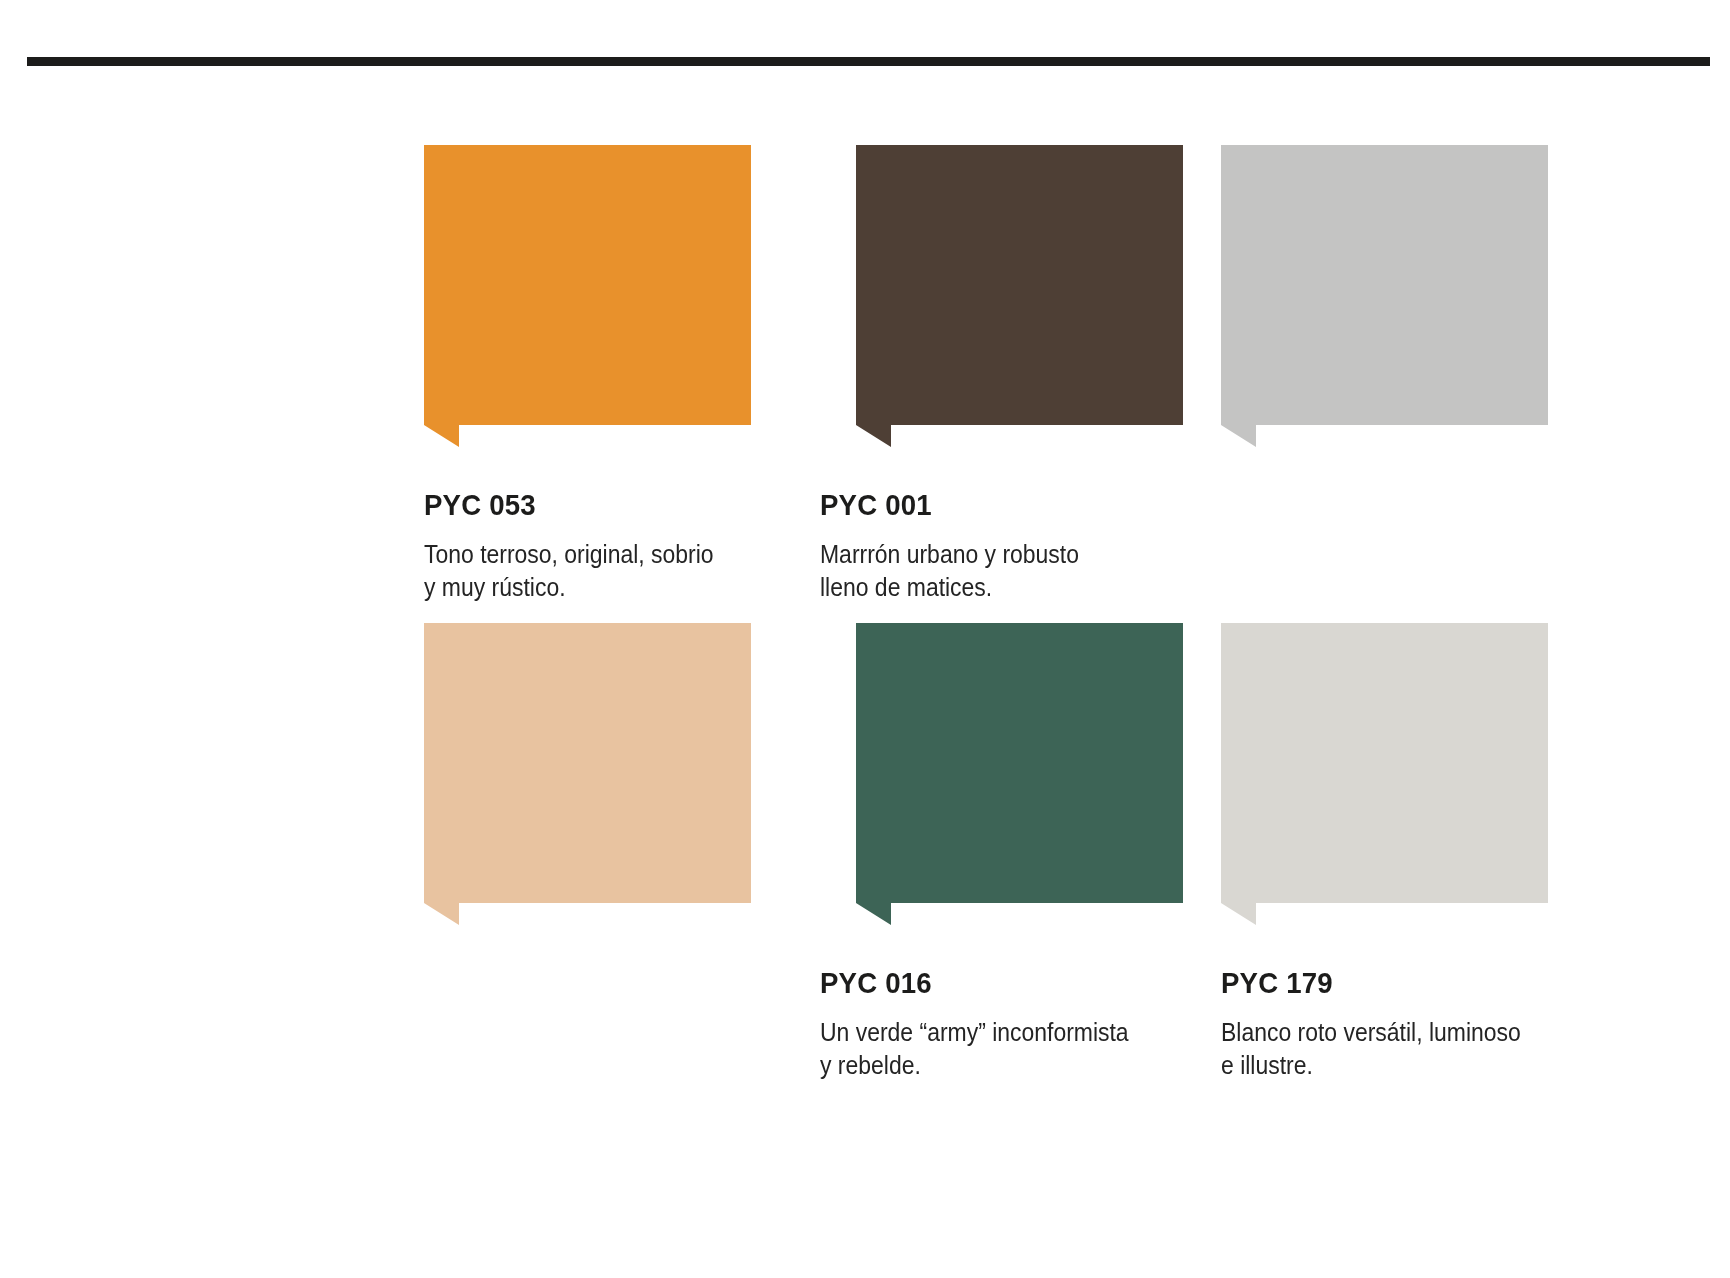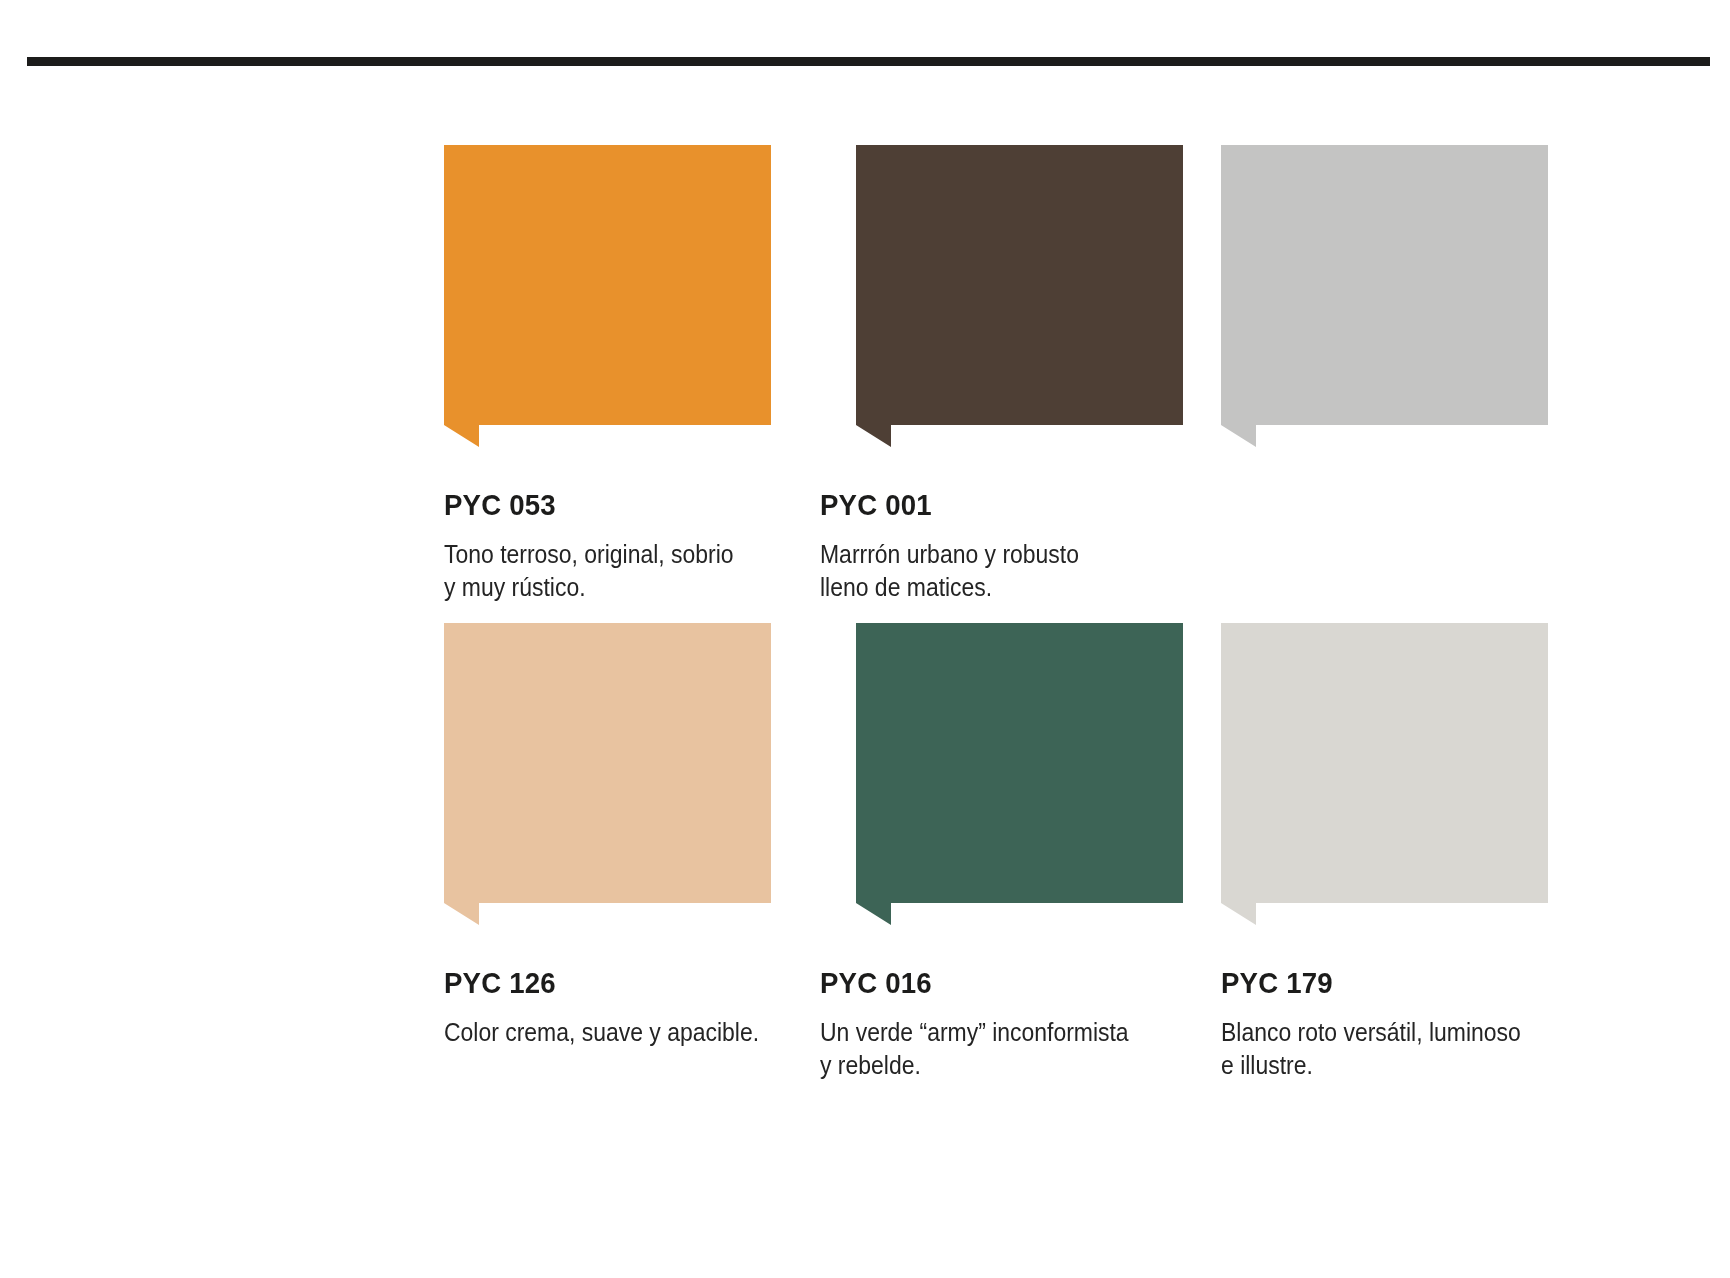--- a/index.html
+++ b/index.html
@@ -41,21 +41,21 @@
     width: 1730px;
     height: 1278px;
   }
 
   .cell {
     position: absolute;
     width: 400px;
   }
 
   .cell.col0 { left: 27px; }
-  .cell.col1 { left: 444px; }
+  .cell.col1 { left: 424px; }
   .cell.col2 { left: 820px; padding-left: 36px; }
   .cell.col3 { left: 1221px; }
 
   .cell.row0 { top: 145px; }
   .cell.row1 { top: 623px; }
 
   
   .swatch {
     position: relative;
     width: 327px;
@@ -156,29 +156,20 @@
       </div>
     </div>
 
 
     <div class="cell row1 col1">
       <div class="swatch">
         <svg viewBox="0 0 327 302" preserveAspectRatio="none">
           <polygon points="0,0 327,0 327,280 35,280 35,302 0,280" fill="#E8C3A0"></polygon>
         </svg>
       </div>
-      <div class="caption">
-        <div class="cap-inner">
-          <div class="code">PYC 126</div>
-          <div class="desc">
-            <div>Color crema, suave y apacible.</div>
-            <div></div>
-          </div>
-        </div>
-      </div>
     </div>
 
     <div class="cell row1 col2">
       <div class="swatch">
         <svg viewBox="0 0 327 302" preserveAspectRatio="none">
           <polygon points="0,0 327,0 327,280 35,280 35,302 0,280" fill="#3D6456"></polygon>
         </svg>
       </div>
       <div class="caption">
         <div class="cap-inner">

